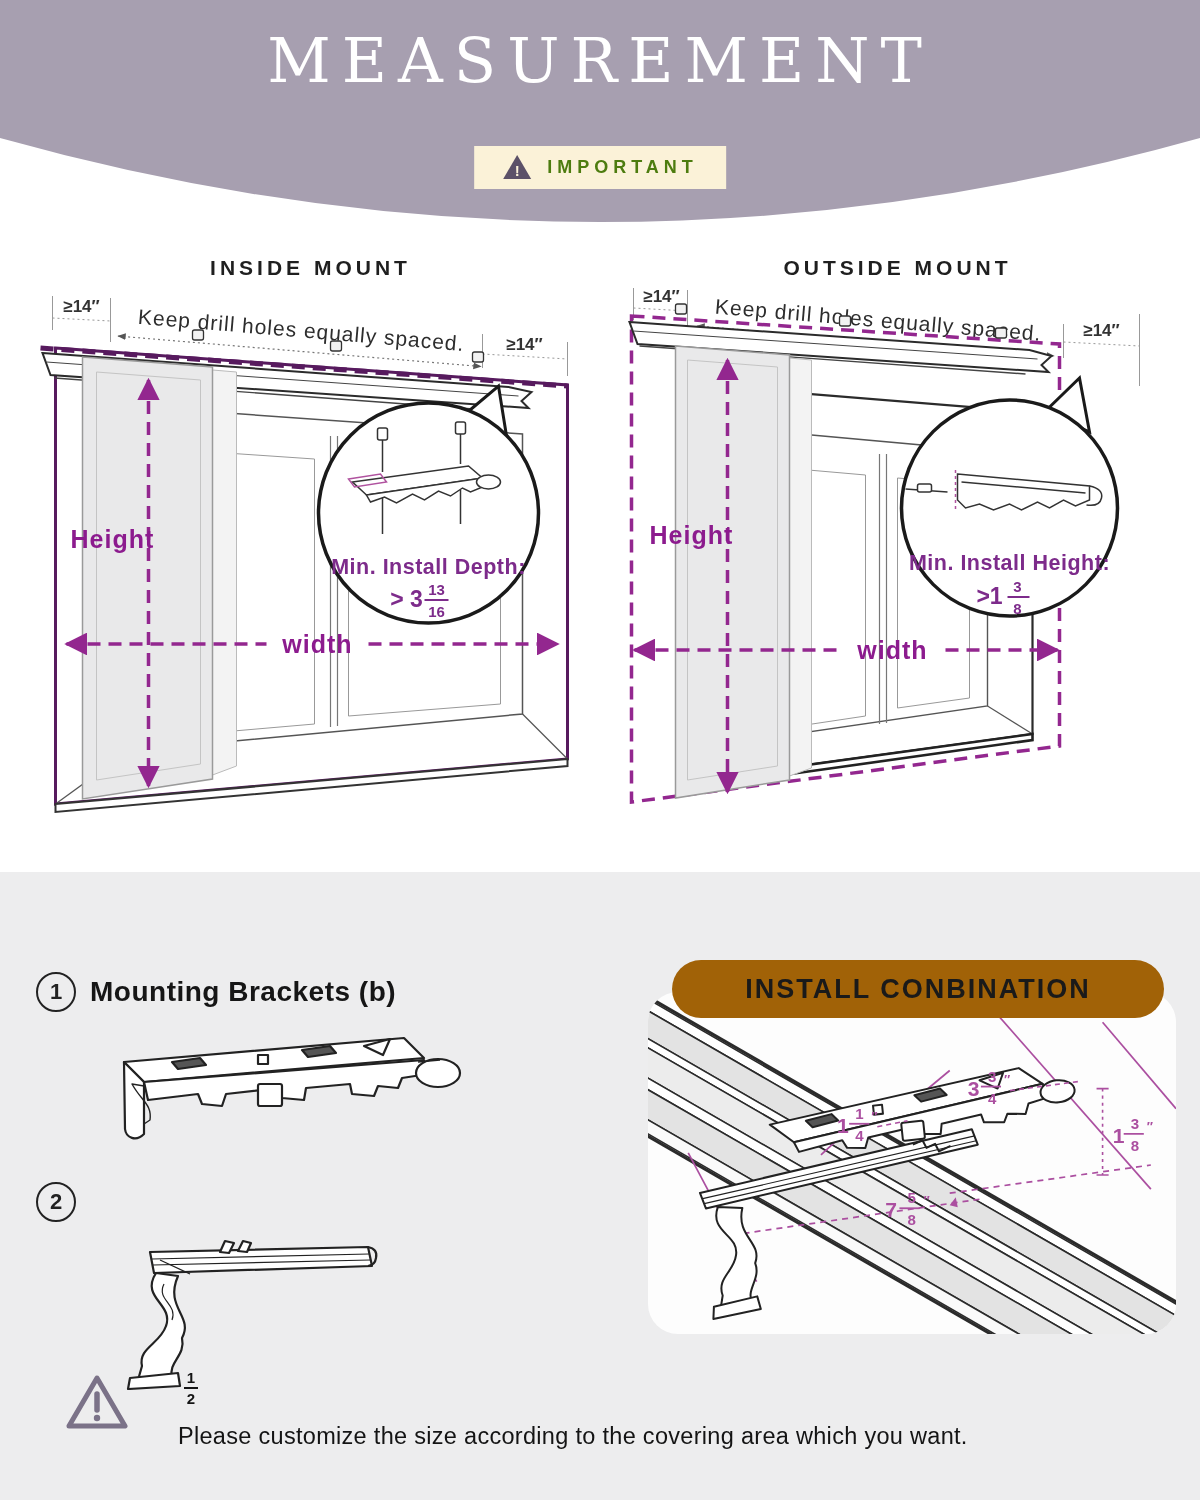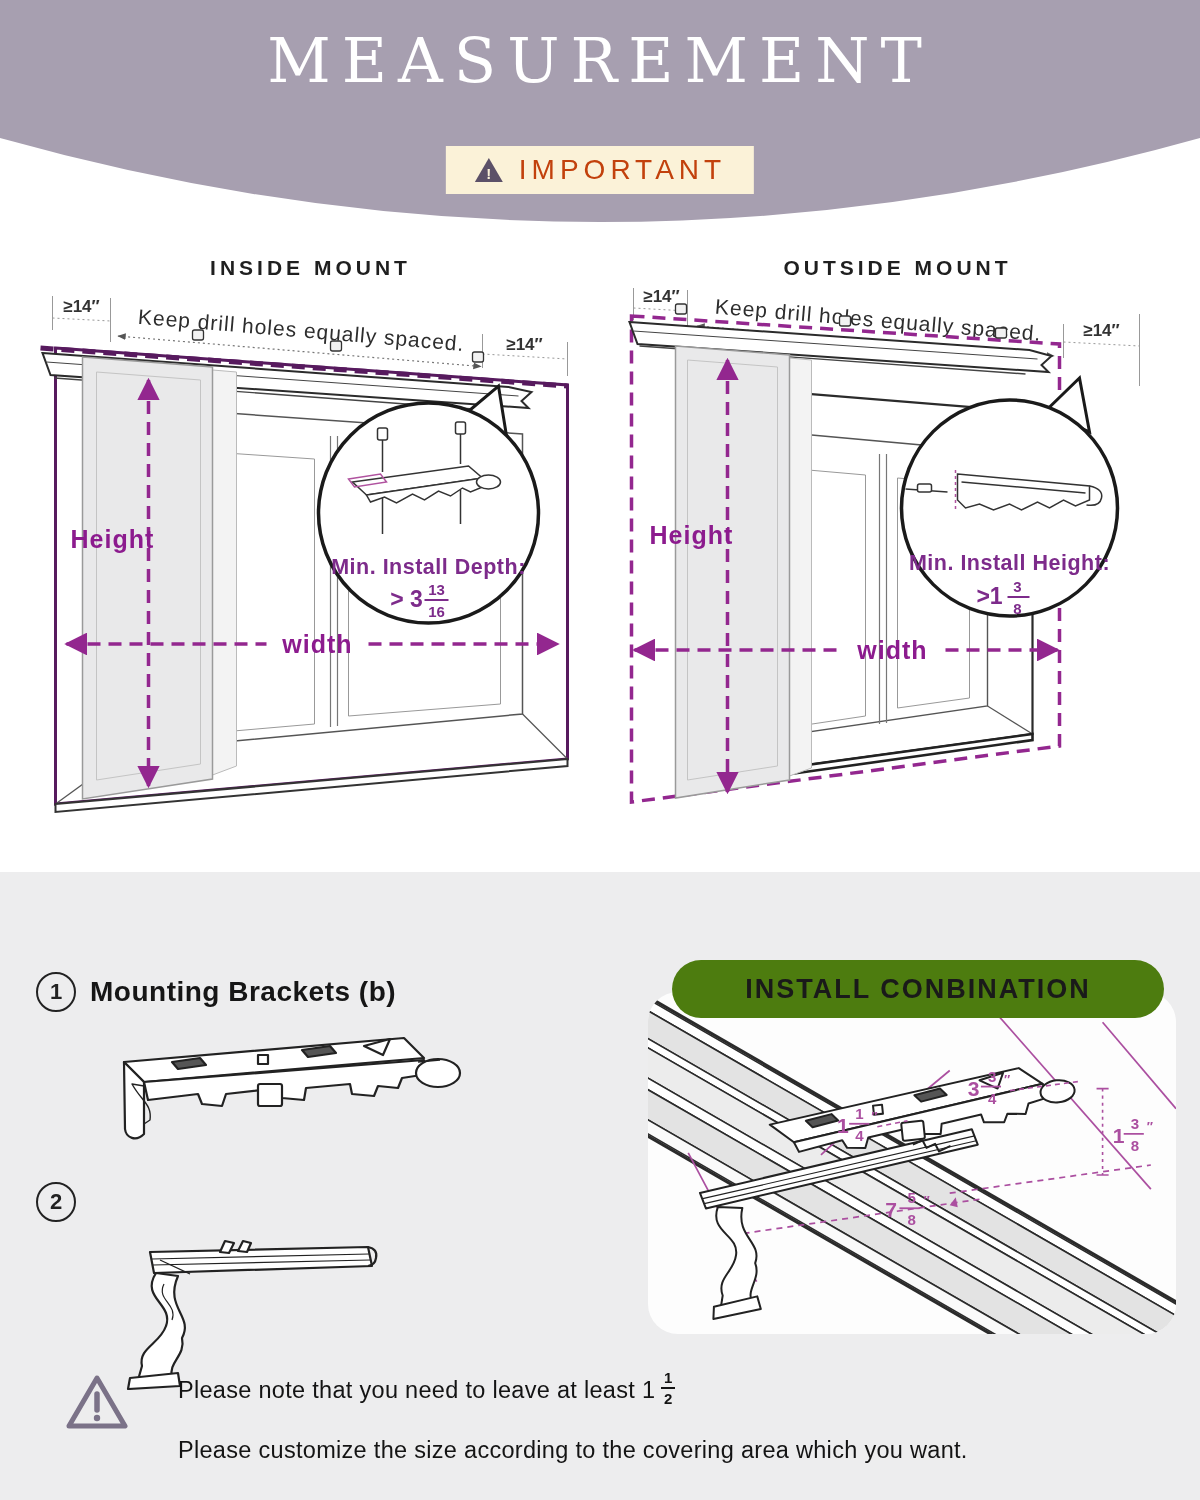--- a/index.html
+++ b/index.html
@@ -12,21 +12,21 @@
   .header svg.curve{position:absolute;left:0;top:0;}
   .header .title{
     position:absolute;top:24px;left:0;width:100%;text-align:center;
     font-family:"DejaVu Serif",serif;font-size:62px;font-weight:400;
     color:#ffffff;letter-spacing:11px;
   }
   .badge{
     position:absolute;left:50%;top:146px;transform:translateX(-50%);
     background:#fbf2d8;padding:8px 28px;display:flex;gap:15px;align-items:center;
   }
-  .badge .label{font-size:28px;font-weight:400;letter-spacing:5px;color:#c2410c;}
+  .badge .label{font-size:18px;font-weight:700;letter-spacing:5px;color:#4d7c0f;}
   
   .mounts{display:flex;padding:24px 12px 0 20px;gap:6px;}
   .mount{flex:1;min-width:0;}
   .mount h2{
     text-align:center;font-size:21px;letter-spacing:4px;color:#1f1f1f;
     margin:0 0 6px;font-weight:700;
   }
   svg.diagram{width:100%;height:545px;display:block;}
   
   .lower{position:absolute;top:872px;left:0;right:0;bottom:0;background:#ededee;}
@@ -35,33 +35,33 @@
   .part-num{
     width:36px;height:36px;border:2.5px solid #222;border-radius:50%;
     display:flex;align-items:center;justify-content:center;
     font-size:22px;font-weight:600;color:#222;flex:0 0 auto;
   }
   .part-label{font-size:28px;font-weight:700;color:#161616;letter-spacing:0.5px;}
   .part-art{display:block;}
   .install{position:absolute;left:648px;top:88px;width:540px;}
   .pill{
     position:relative;z-index:2;margin:0 auto;width:492px;height:58px;
-    background:#4d7c0f;border-radius:29px;display:flex;align-items:center;justify-content:center;
+    background:#a16207;border-radius:29px;display:flex;align-items:center;justify-content:center;
   }
   .pill span{font-size:27px;font-weight:700;letter-spacing:2px;color:#1a1a1a;}
   .panel{
     position:relative;z-index:1;margin-top:-26px;width:528px;height:342px;
     background:#fdfdfd;border-radius:30px;overflow:hidden;
   }
   .panel svg{width:100%;height:100%;display:block;}
   
   .note{position:absolute;left:64px;right:30px;top:500px;display:flex;gap:48px;align-items:flex-start;}
   .note-text{font-size:23.5px;color:#141414;line-height:1.55;font-weight:500;letter-spacing:0.3px;}
   .note-line{display:flex;align-items:center;white-space:pre;}
-  .note-line + .note-line{margin-top:24px;align-items:center;}
+  .note-line + .note-line{margin-top:10px;align-items:center;}
   .frac-inline{
     display:inline-flex;flex-direction:column;align-items:center;
     line-height:1;margin:0 6px;font-size:15px;font-weight:700;transform:translateY(-2px);
   }
   .frac-inline .bar{width:14px;border-top:2px solid #141414;margin:2px 0;}
   
   text{font-family:"Liberation Sans",sans-serif;}
   .dimtxt{font-size:17px;font-weight:600;fill:#333;}
   .drillnote{font-size:21px;fill:#2d2d2d;letter-spacing:1px;}
   .hwlabel{font-size:25px;font-weight:700;fill:#8c1b8e;letter-spacing:1px;}
@@ -421,21 +421,20 @@
   </div>
 
   <div class="note">
     <svg width="66" height="60" viewBox="0 0 66 60">
       <path d="M33,6 L61,54 H5 Z" fill="none" stroke="#7b7288" stroke-width="5" stroke-linejoin="round"></path>
       <line x1="33" y1="22" x2="33" y2="38" stroke="#7b7288" stroke-width="5.5" stroke-linecap="round"></line>
       <circle cx="33" cy="46" r="3.2" fill="#7b7288"></circle>
     </svg>
     <div class="note-text">
       <div class="note-line">
-        <span>Please note that you need to leave at least 1</span>
         <span class="frac-inline">
           <span>1</span>
           <span class="bar"></span>
           <span>2</span>
         </span>
       </div>
       <div class="note-line">
         <span>Please customize the size according to the covering area which you want.</span>
       </div>
     </div>

